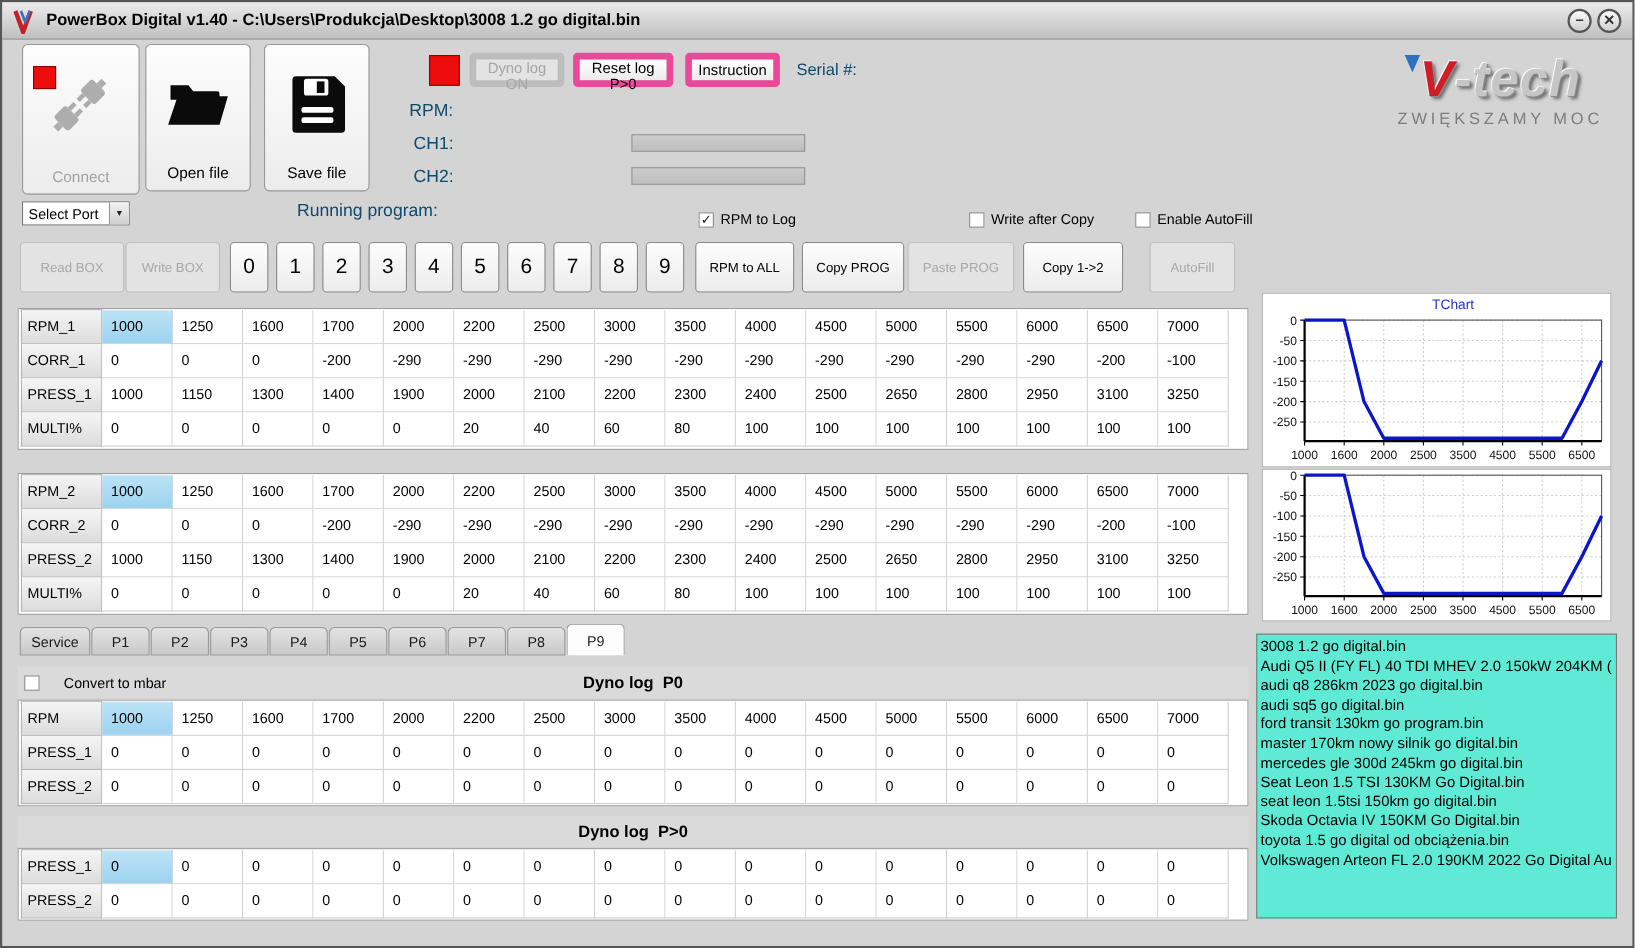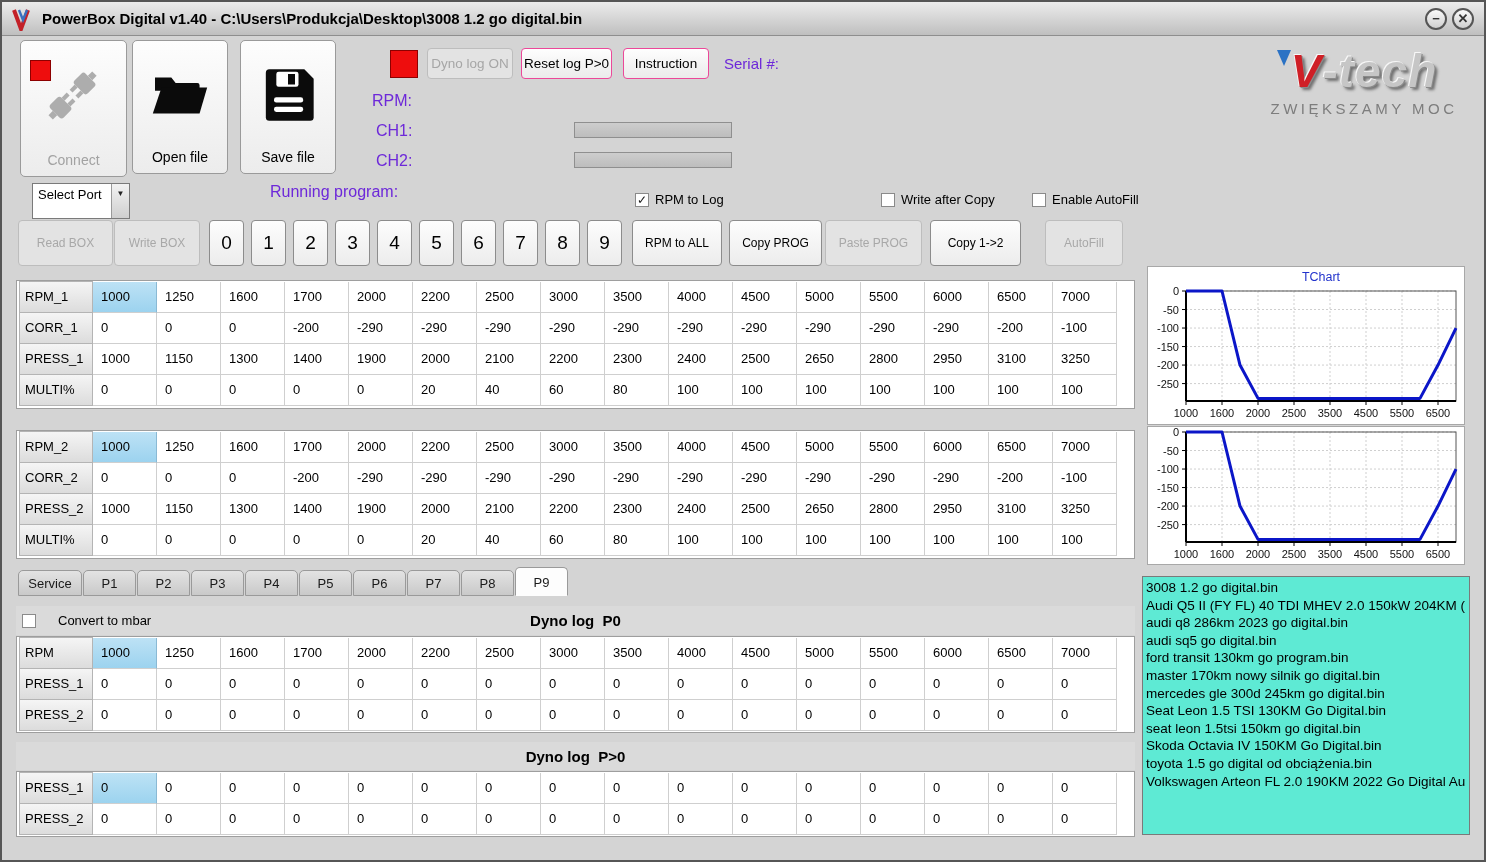--- a/index.html
+++ b/index.html
@@ -24,29 +24,29 @@
             padding-bottom:8px; }
   .bigbtn .blabel { font-size:14px; color:#000; }
   .bigbtn.disabled .blabel { color:#a2a2a2; }
   #btn-connect { left:18px; width:107px; height:137px; }
   #btn-open { left:130px; width:96px; height:134px; }
   #btn-save { left:238px; width:96px; height:134px; }
   .rec-sq { position:absolute; left:9px; top:19px; width:21px; height:21px;
             background:#ee0d0d; border:1px solid #8d0000; }
   .icon-wrap { flex:1; display:flex; align-items:center; justify-content:center; width:100%; }
   
-  .select-port { position:absolute; left:18px; top:181px; width:98px; height:36px;
-                 background:#fff; border:1px solid #7a7a7a; display:flex;margin-left:12px; }
+  .select-port { position:absolute; left:18px; top:181px; width:98px; height:22px;
+                 background:#fff; border:1px solid #7a7a7a; display:flex; }
   .select-port .sp-text { flex:1; font-size:13px; color:#000; padding:3px 0 0 5px; }
   .select-port .sp-arrow { width:18px; border-left:1px solid #9a9a9a;
                  background:linear-gradient(#f2f2f2,#cfcfcf); text-align:center;
                  font-size:8px; color:#222; line-height:20px; }
   
-  .lbl { position:absolute; font-size:15px; color:#6d28d9; }
-  .smallbtn { position:absolute; top:46px; height:31px; border:1px solid #ec4899;
+  .lbl { position:absolute; font-size:15px; color:#0c4a6e; }
+  .smallbtn { position:absolute; top:46px; height:31px; border:6px solid #ec4899;
               border-radius:4px; background:linear-gradient(#fefefe,#ebebeb);
               font-size:13.5px; color:#000; font-family:"Liberation Sans",sans-serif; }
   .smallbtn.disabled { background:#e3e3e3; color:#a6a6a6; border-color:#bdbdbd; }
   .rec-ind { position:absolute; left:388px; top:48px; width:28px; height:28px;
              background:#ee0d0d; border:1px solid #8d0000; }
   .pbar { position:absolute; width:158px; height:16px; border:1px solid #8f8f8f;
           background:linear-gradient(#cdcdcd,#bdbdbd); }
   .chk { position:absolute; display:flex; align-items:center; gap:6px; font-size:13px; color:#000; }
   .chk .box { width:14px; height:14px; background:#fff; border:1px solid #8a8a8a;
               font-size:12px; line-height:13px; text-align:center; color:#1a1a1a; }

